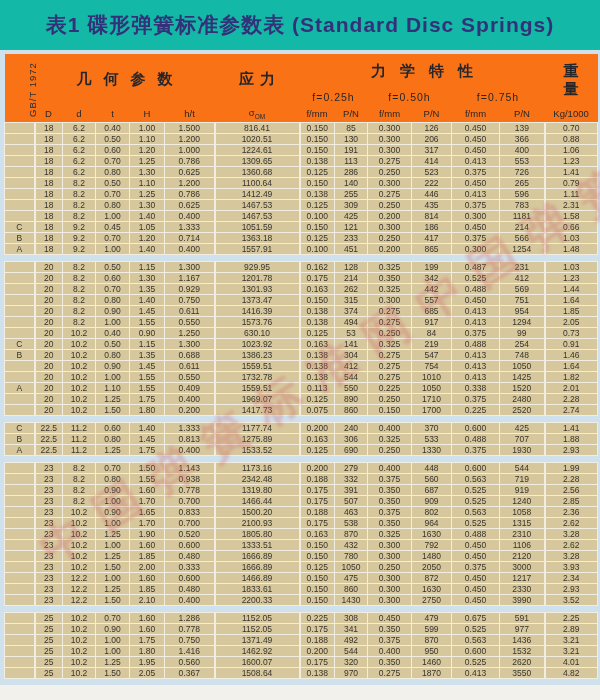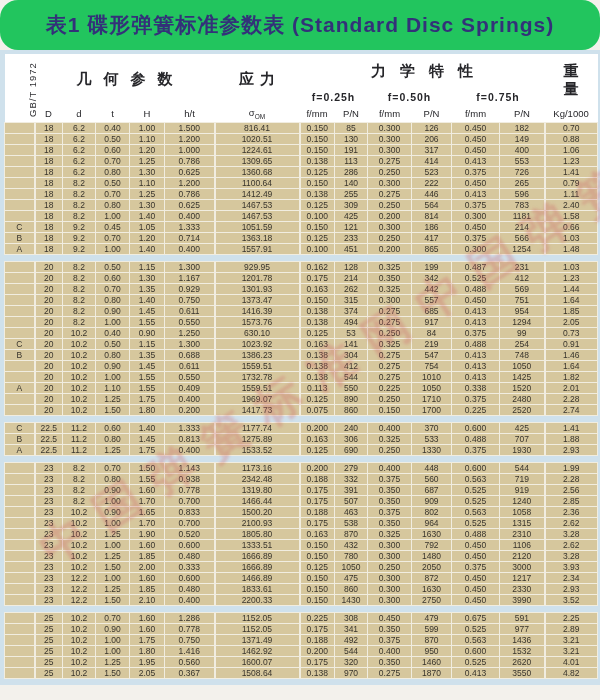--- a/index.html
+++ b/index.html
@@ -5,48 +5,47 @@
   * { box-sizing: border-box; margin: 0; padding: 0; }
   html, body { width: 600px; height: 700px; overflow: hidden; }
   body {
     font-family: "Liberation Sans", "DejaVu Sans", sans-serif;
     background: #f3f1ec;
     position: relative;
   }
   .title-band {
     height: 50px;
     display: flex; align-items: center; justify-content: center;
-    background: #22c55e;
-    border-radius: 18px;
+    background: #14b8a6;
   }
   .title-band h1 {
     font-size: 21px; font-weight: bold; color: #333179;
     letter-spacing: 1px; white-space: nowrap;
   }
   .table-wrap {
     background: #cfe1ec;
     padding: 4px 3px 6px 4px;
     width: 600px;
   }
   table {
     border-collapse: collapse;
     table-layout: fixed;
     width: 593px;
     background: #cfe1ec;
   }
   thead th {
-    background: #ffffff; color: #26262a; font-weight: bold;
+    background: #f97316; color: #26262a; font-weight: bold;
     text-align: center; vertical-align: middle; border: 0;
   }
   tr.grp-row th { height: 34px; font-size: 15px; }
   th.grp-geom { letter-spacing: 12px; text-indent: 12px; }
   th.grp-stress { letter-spacing: 6px; text-indent: 6px; }
   th.grp-mech { letter-spacing: 14px; text-indent: 14px; margin-top: 34px; }
   th.grp-weight { font-size: 14px; line-height: 1.15; white-space: normal; word-break: break-all; padding: 0 17px; }
-  tr.sub-row th { height: 17px; font-size: 10.5px; font-weight: bold; letter-spacing: 1px; }
+  tr.sub-row th { height: 17px; font-size: 10.5px; font-weight: normal; letter-spacing: 1px; }
   tr.colhead-row th { height: 17px; font-size: 9.5px; font-weight: normal; }
   tr.colhead-row th sub { font-size: 6.5px; }
   th.gbt-cell { vertical-align: middle; }
   .vert {
     display: inline-block;
     transform: rotate(-90deg);
     white-space: nowrap;
     font-size: 9.5px; font-weight: normal; color: #2c2c30;
     letter-spacing: 1px;
   }
@@ -139,37 +138,37 @@
           <td>6.2</td>
           <td>0.40</td>
           <td>1.00</td>
           <td>1.500</td>
           <td class="gb">816.41</td>
           <td class="gb">0.150</td>
           <td>85</td>
           <td>0.300</td>
           <td>126</td>
           <td>0.450</td>
-          <td>182</td>
+          <td>139</td>
           <td class="gb">0.70</td>
         </tr>
         <tr>
           <td></td>
           <td class="gb">18</td>
           <td>6.2</td>
           <td>0.50</td>
           <td>1.10</td>
           <td>1.200</td>
           <td class="gb">1020.51</td>
           <td class="gb">0.150</td>
           <td>130</td>
           <td>0.300</td>
           <td>206</td>
           <td>0.450</td>
-          <td>149</td>
+          <td>366</td>
           <td class="gb">0.88</td>
         </tr>
         <tr>
           <td></td>
           <td class="gb">18</td>
           <td>6.2</td>
           <td>0.60</td>
           <td>1.20</td>
           <td>1.000</td>
           <td class="gb">1224.61</td>
@@ -249,24 +248,24 @@
           <td></td>
           <td class="gb">18</td>
           <td>8.2</td>
           <td>0.80</td>
           <td>1.30</td>
           <td>0.625</td>
           <td class="gb">1467.53</td>
           <td class="gb">0.125</td>
           <td>309</td>
           <td>0.250</td>
-          <td>564</td>
+          <td>435</td>
           <td>0.375</td>
           <td>783</td>
-          <td class="gb">2.40</td>
+          <td class="gb">2.31</td>
         </tr>
         <tr>
           <td></td>
           <td class="gb">18</td>
           <td>8.2</td>
           <td>1.00</td>
           <td>1.40</td>
           <td>0.400</td>
           <td class="gb">1467.53</td>
           <td class="gb">0.100</td>

